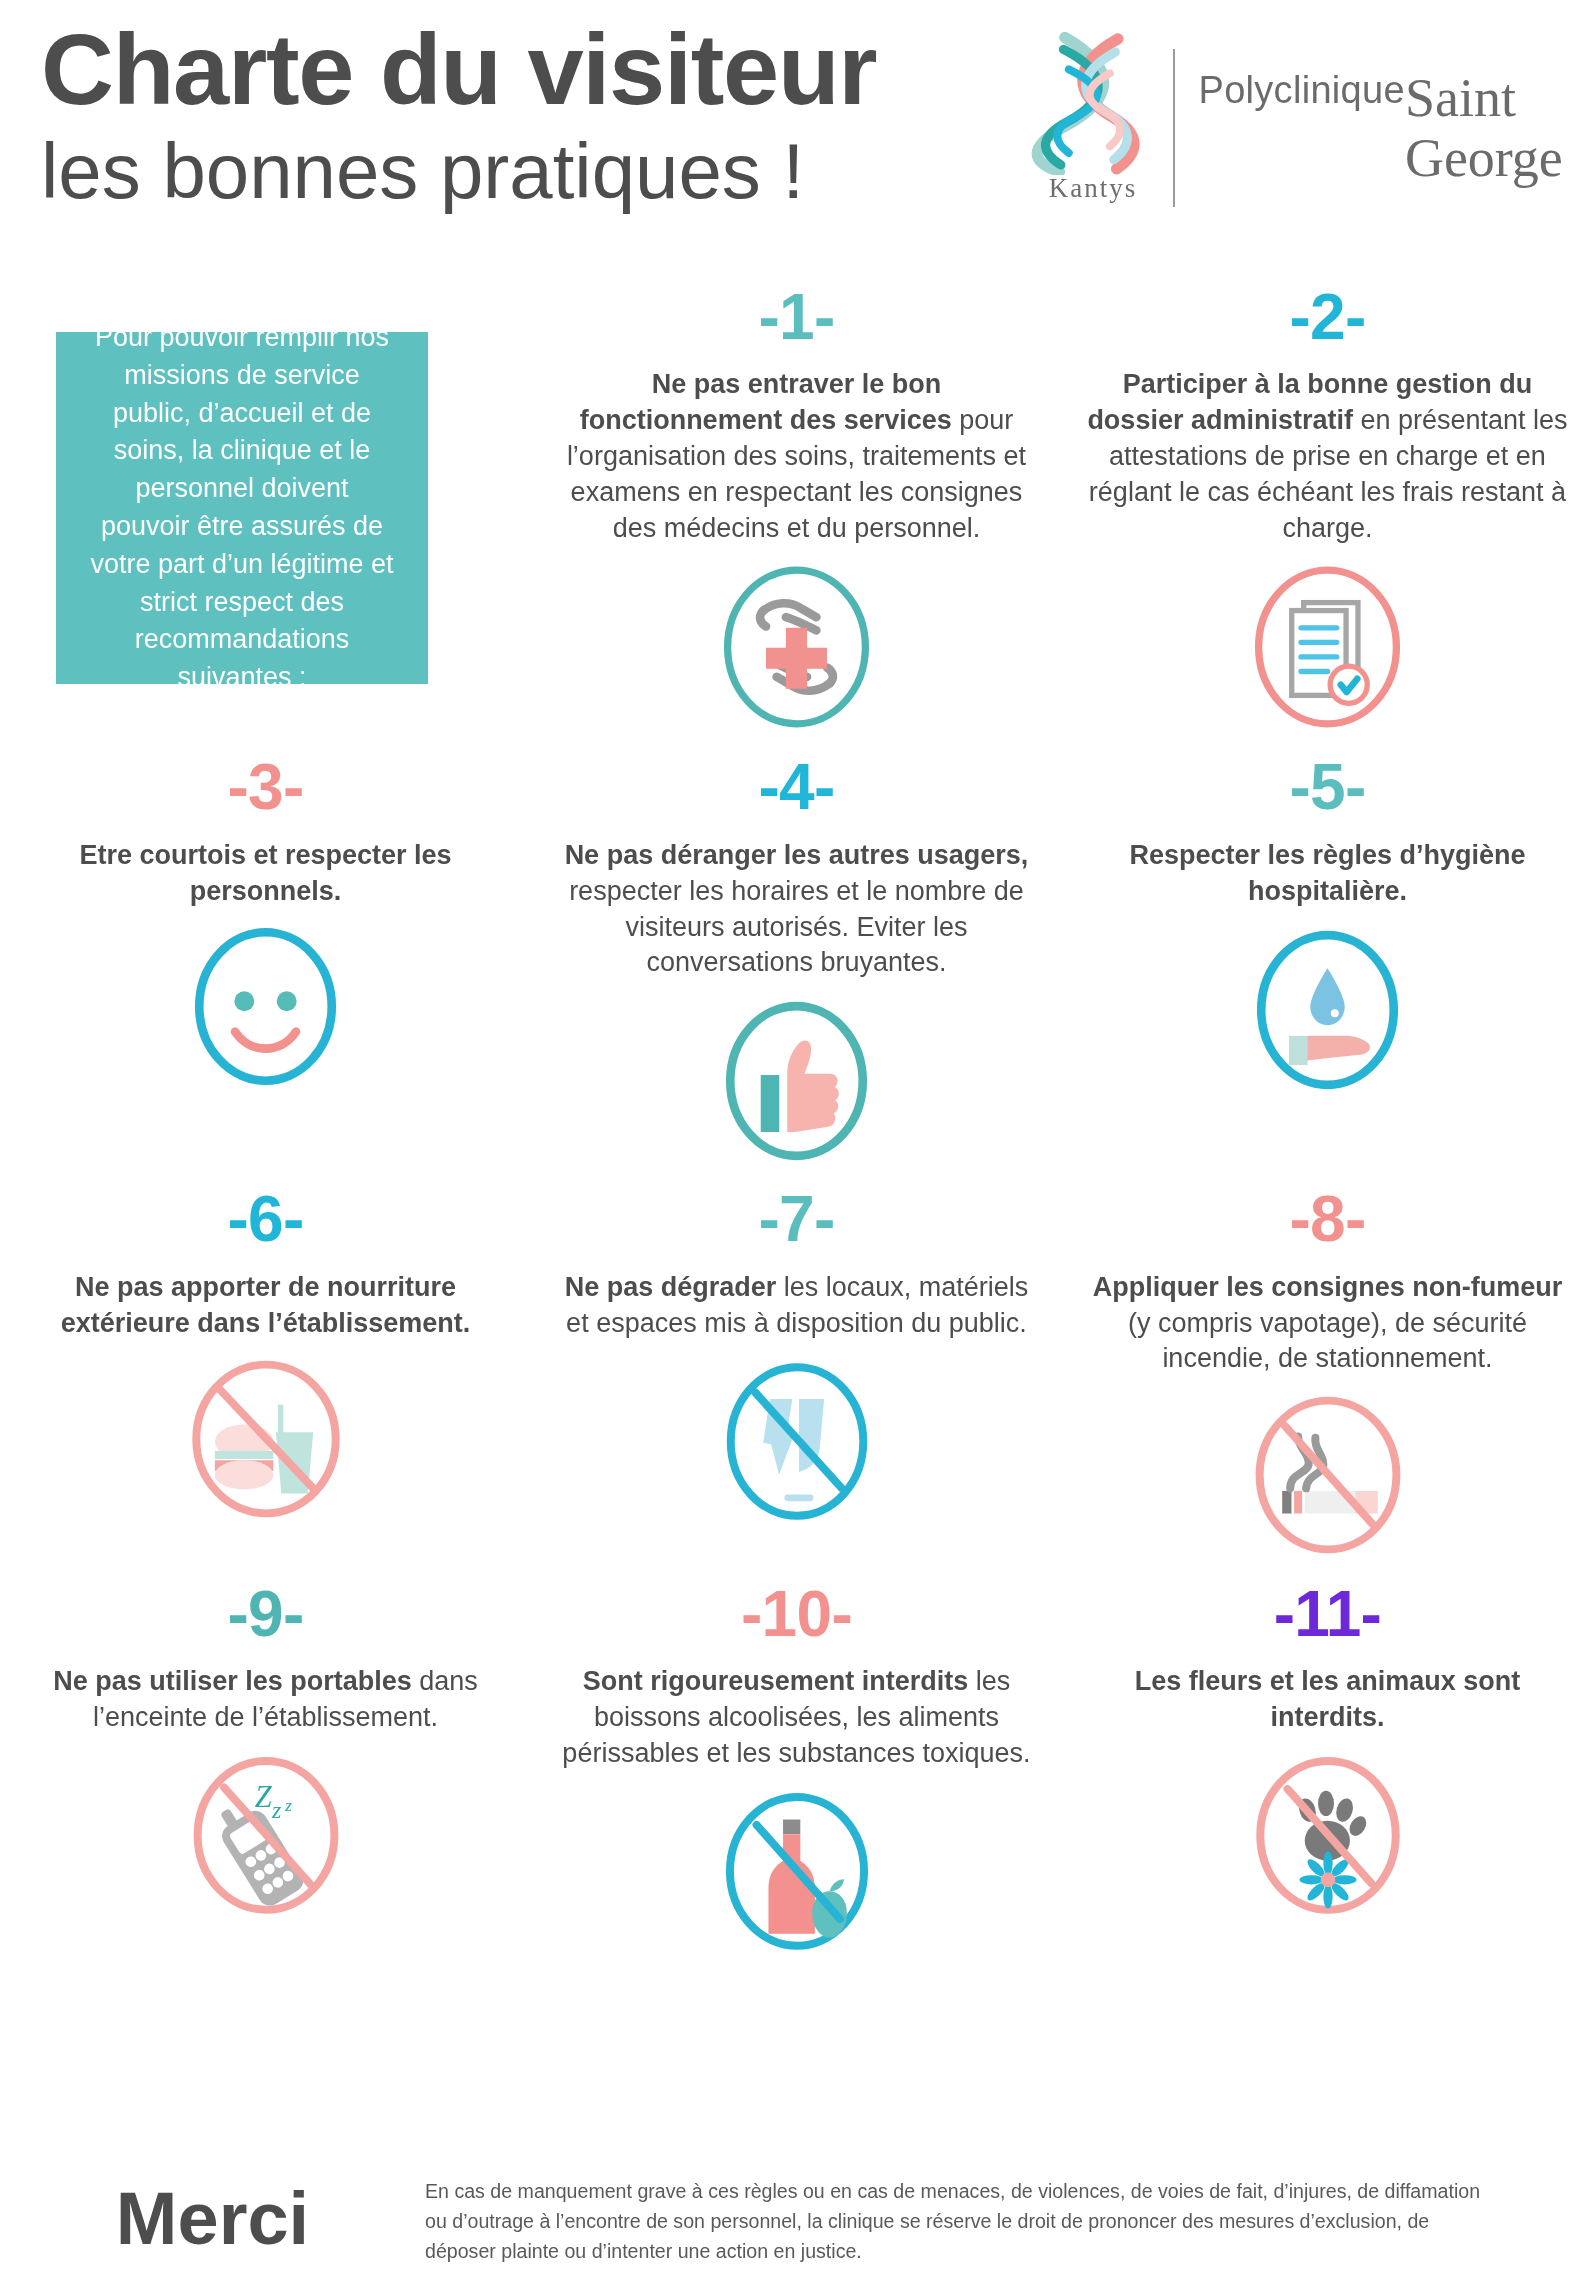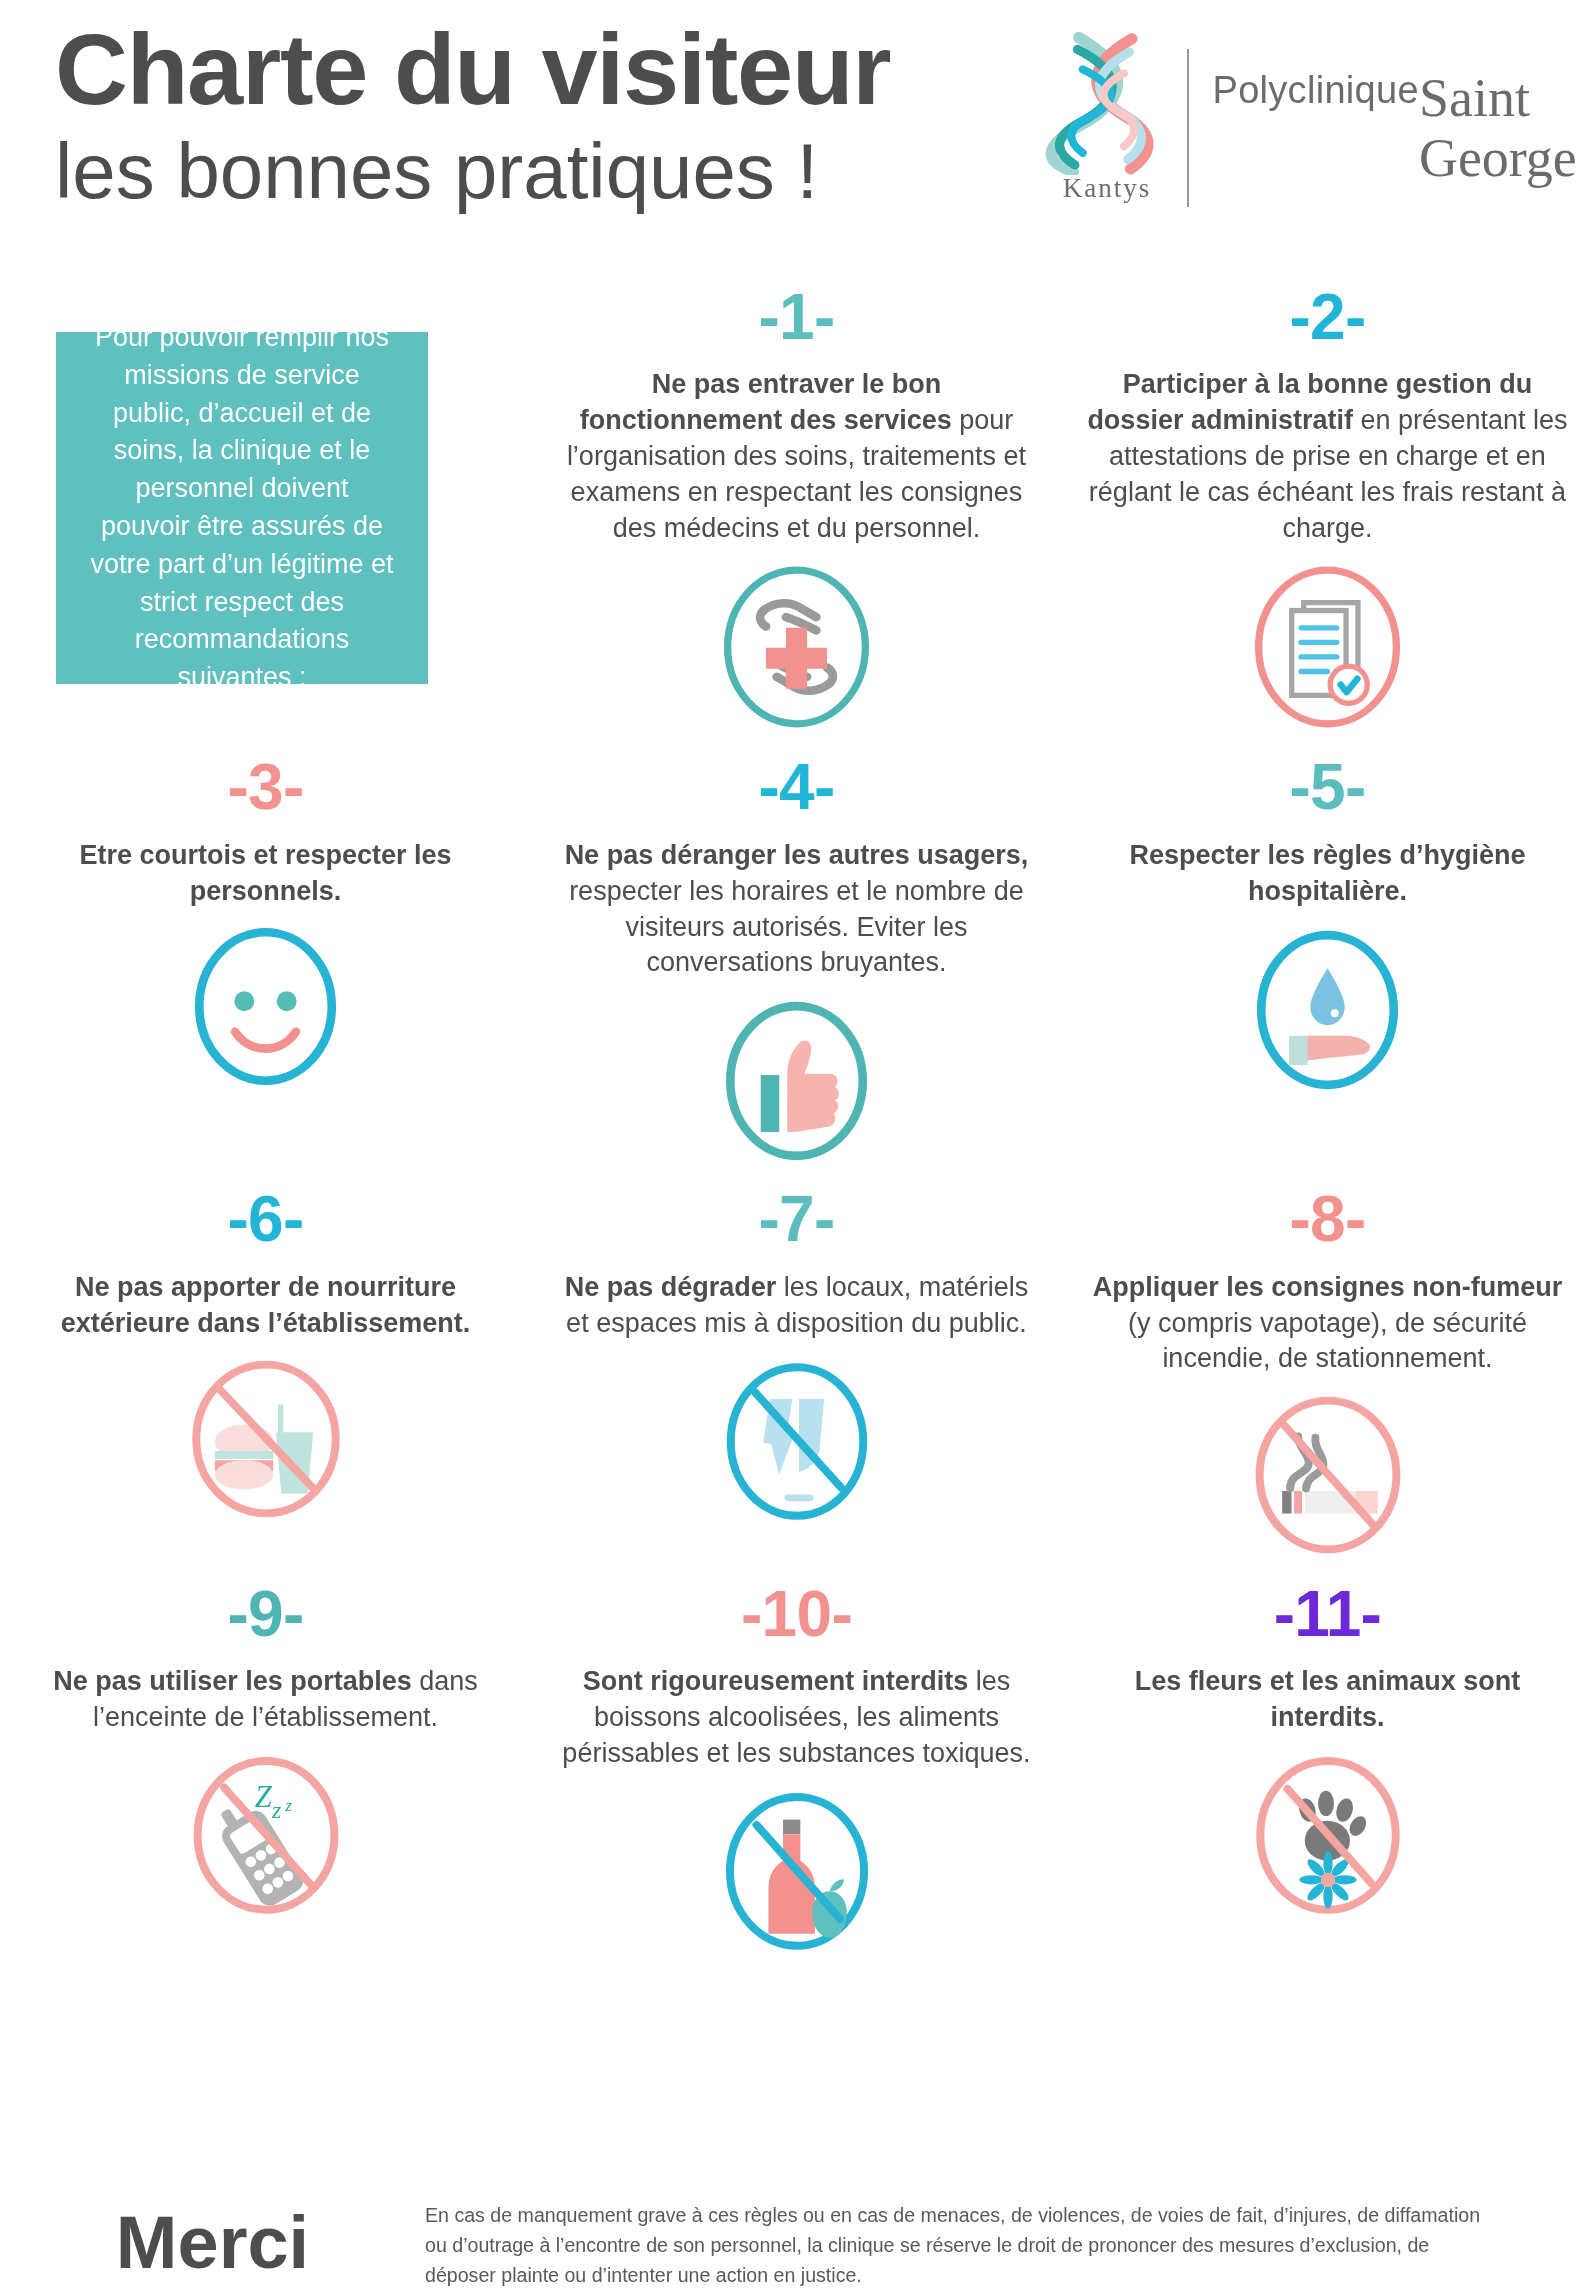--- a/index.html
+++ b/index.html
@@ -8,21 +8,21 @@
     width:1593px;height:2295px;
     background:#ffffff;
     font-family:"Liberation Sans","DejaVu Sans",sans-serif;
     color:#4d4d4d;
     overflow:hidden;
     position:relative;
   }
   .poster{position:relative;width:1593px;height:2295px;}
 
   
-  .header{position:absolute;left:0;top:0;width:1394px;height:265px;margin-left:14px;}
+  .header{position:absolute;left:0;top:0;width:1394px;height:265px;}
   .title-block{position:absolute;left:41px;top:18.6px;width:1009px;}
   .title-line1{
     font-size:101px;font-weight:bold;line-height:1.0;
     color:#4d4d4d;letter-spacing:-1.3px;white-space:nowrap;
   }
   .title-line2{
     font-size:78px;font-weight:300;line-height:1.0;
     color:#4d4d4d;letter-spacing:0px;white-space:nowrap;margin-top:12px;
   }
   .logo-block{position:absolute;left:1025px;top:32px;display:flex;align-items:center;height:192px;}
@@ -62,21 +62,21 @@
   .rule-text b{font-weight:bold;}
   .icon-wrap{margin-top:17px;height:173px;display:flex;align-items:flex-start;justify-content:center;}
 
   
   .row1 .cell{padding-top:0px;}
   .row2{margin-top:18.6px;}
   .row3{margin-top:16px;}
   .row4{margin-top:14.6px;}
 
   
-  .footer{position:absolute;left:0;top:2177px;width:1593px;display:flex;align-items:flex-start;margin-top:24px;}
+  .footer{position:absolute;left:0;top:2177px;width:1593px;display:flex;align-items:flex-start;}
   .merci{
     width:425px;text-align:center;font-size:74px;font-weight:bold;color:#4d4d4d;
     line-height:1;padding-top:5.3px;
   }
   .legal{
     width:1128px;font-size:19.6px;line-height:1.52;color:#595959;font-weight:400;
     padding-right:60px;box-sizing:border-box;
   }
 </style>
 </head>

